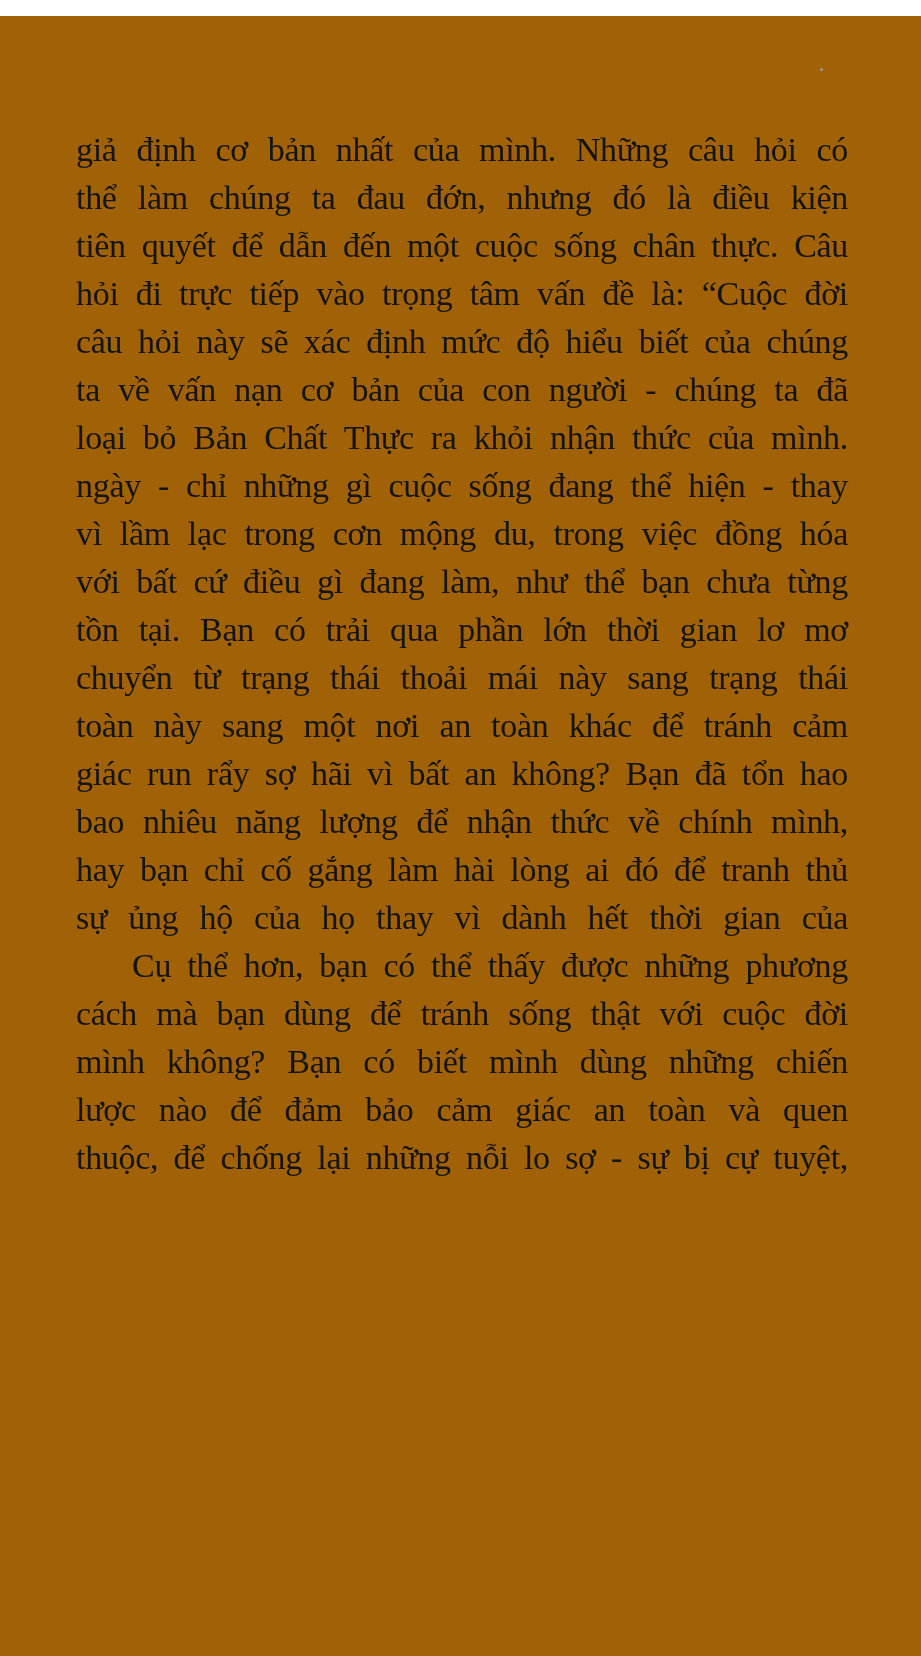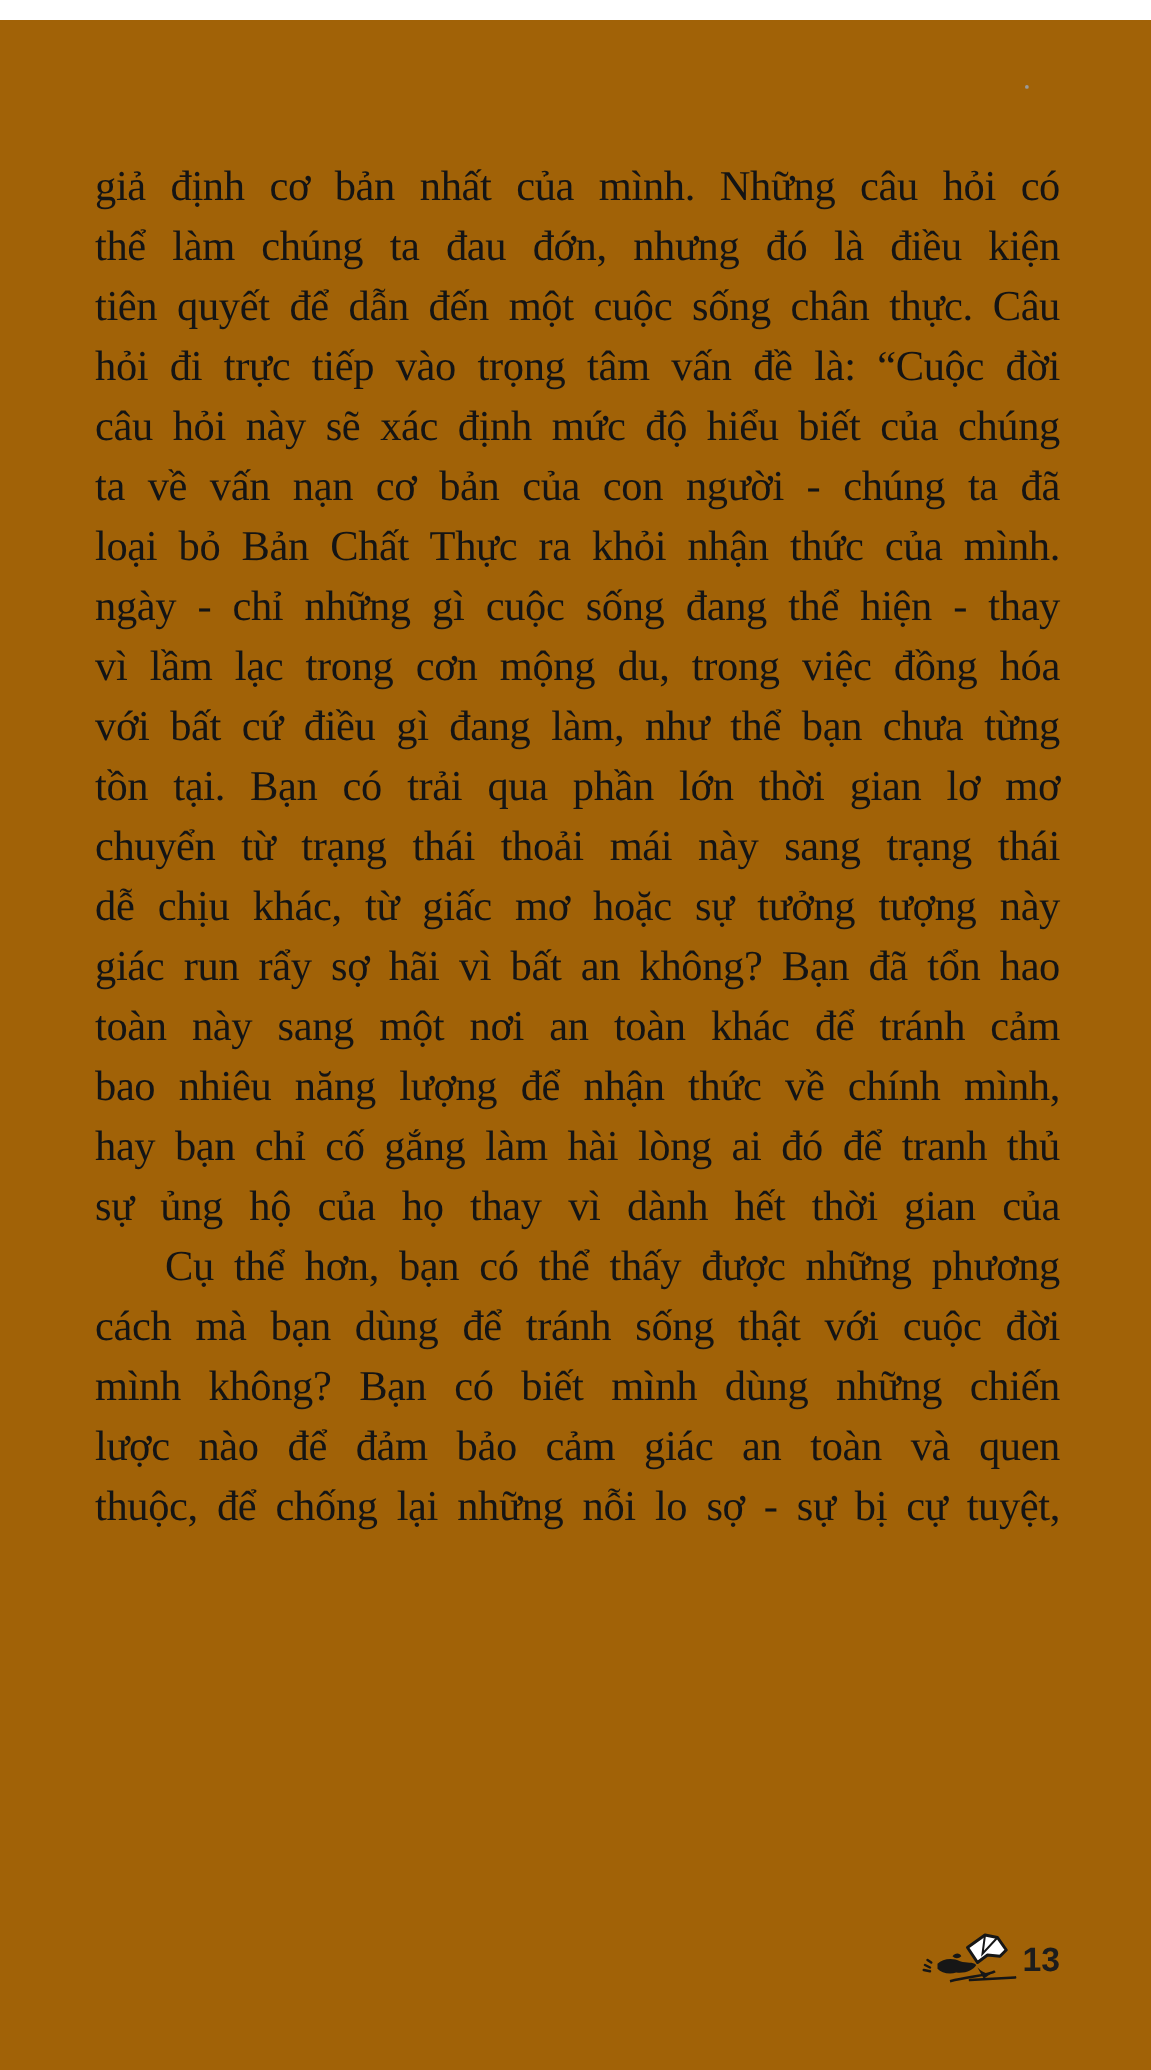--- a/index.html
+++ b/index.html
@@ -92,47 +92,29 @@
         <div class="line">câu hỏi này sẽ xác định mức độ hiểu biết của chúng</div>
         <div class="line">ta về vấn nạn cơ bản của con người - chúng ta đã</div>
         <div class="line">loại bỏ Bản Chất Thực ra khỏi nhận thức của mình.</div>
       </div>
       <div class="paragraph">
         <div class="line">ngày - chỉ những gì cuộc sống đang thể hiện - thay</div>
         <div class="line">vì lầm lạc trong cơn mộng du, trong việc đồng hóa</div>
         <div class="line">với bất cứ điều gì đang làm, như thể bạn chưa từng</div>
         <div class="line">tồn tại. Bạn có trải qua phần lớn thời gian lơ mơ</div>
         <div class="line">chuyển từ trạng thái thoải mái này sang trạng thái</div>
-        <div class="line">dễ chịu khác, từ giấc mơ hoặc sự tưởng tượng này</div>
+        <div class="line">toàn này sang một nơi an toàn khác để tránh cảm</div>
         <div class="line">giác run rẩy sợ hãi vì bất an không? Bạn đã tổn hao</div>
-        <div class="line">toàn này sang một nơi an toàn khác để tránh cảm</div>
         <div class="line">bao nhiêu năng lượng để nhận thức về chính mình,</div>
         <div class="line">hay bạn chỉ cố gắng làm hài lòng ai đó để tranh thủ</div>
         <div class="line">sự ủng hộ của họ thay vì dành hết thời gian của</div>
       </div>
       <div class="paragraph">
         <div class="line indent">Cụ thể hơn, bạn có thể thấy được những phương</div>
         <div class="line">cách mà bạn dùng để tránh sống thật với cuộc đời</div>
         <div class="line">mình không? Bạn có biết mình dùng những chiến</div>
         <div class="line">lược nào để đảm bảo cảm giác an toàn và quen</div>
         <div class="line">thuộc, để chống lại những nỗi lo sợ - sự bị cự tuyệt,</div>
       </div>
     </div>
 
-  <div class="footer">
-    <svg class="sketch" viewBox="0 0 84 46" aria-hidden="true">
-
-      <path d="M42 14 L56 4 L66 6 L73 16 L68 21 L58 20 L50 26 Z" fill="#ffffff" stroke="#161616" stroke-width="2.4" stroke-linejoin="round"></path>
-      <path d="M56 4 L54 19 L66 6" fill="none" stroke="#161616" stroke-width="1.6"></path>
-
-      <path d="M18 27 C22 23 30 22 36 25 C42 27 46 25 49 28 C47 32 40 35 33 34 C27 36 21 34 18 31 Z" fill="#161616"></path>
-      <path d="M30 21 c2-3 6-3 7 0 c-2 2-5 2-7 0 Z" fill="#161616"></path>
-
-      <path d="M8 28 l4 2 M7 32 l5 1 M10 24 l3 2" stroke="#161616" stroke-width="2" stroke-linecap="round"></path>
-
-      <path d="M28 41 C45 37 60 36 64 33" fill="none" stroke="#161616" stroke-width="2"></path>
-      <path d="M44 40 L80 38" fill="none" stroke="#161616" stroke-width="2.2" stroke-linecap="round"></path>
-      <path d="M50 30 C54 34 58 36 62 34 L55 39 Z" fill="#161616"></path>
-    </svg>
-    <div class="page-number">13</div>
-  </div>
 
 </div>
 
 </body></html>

